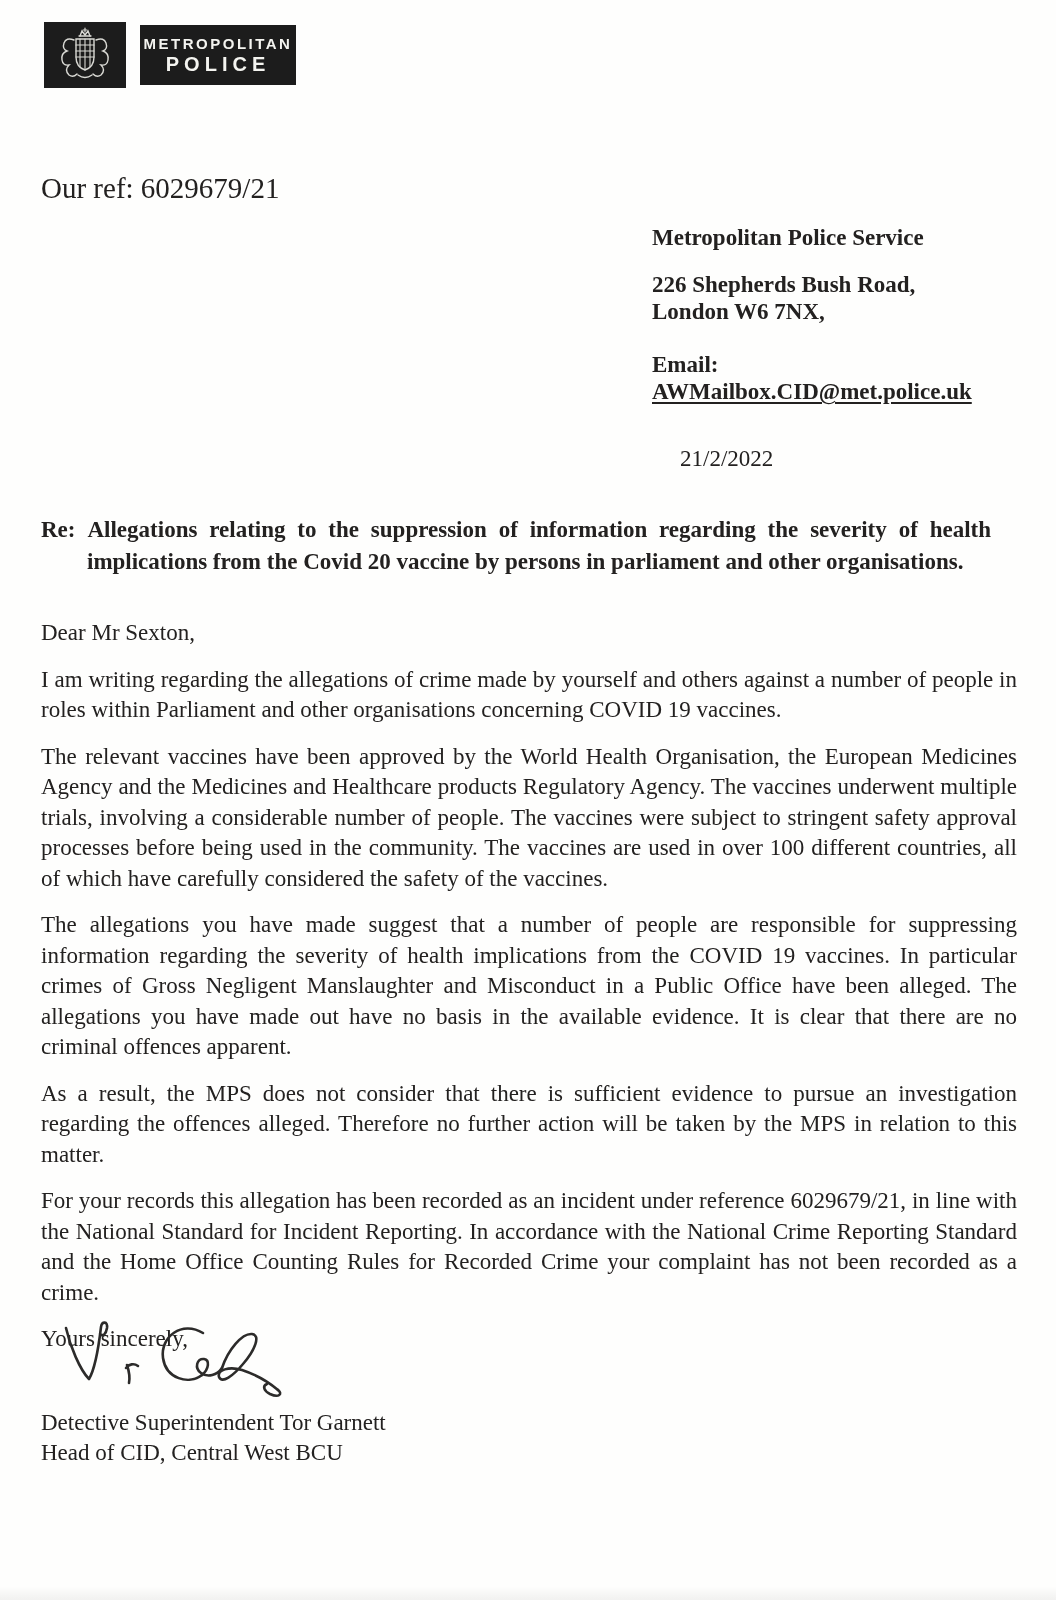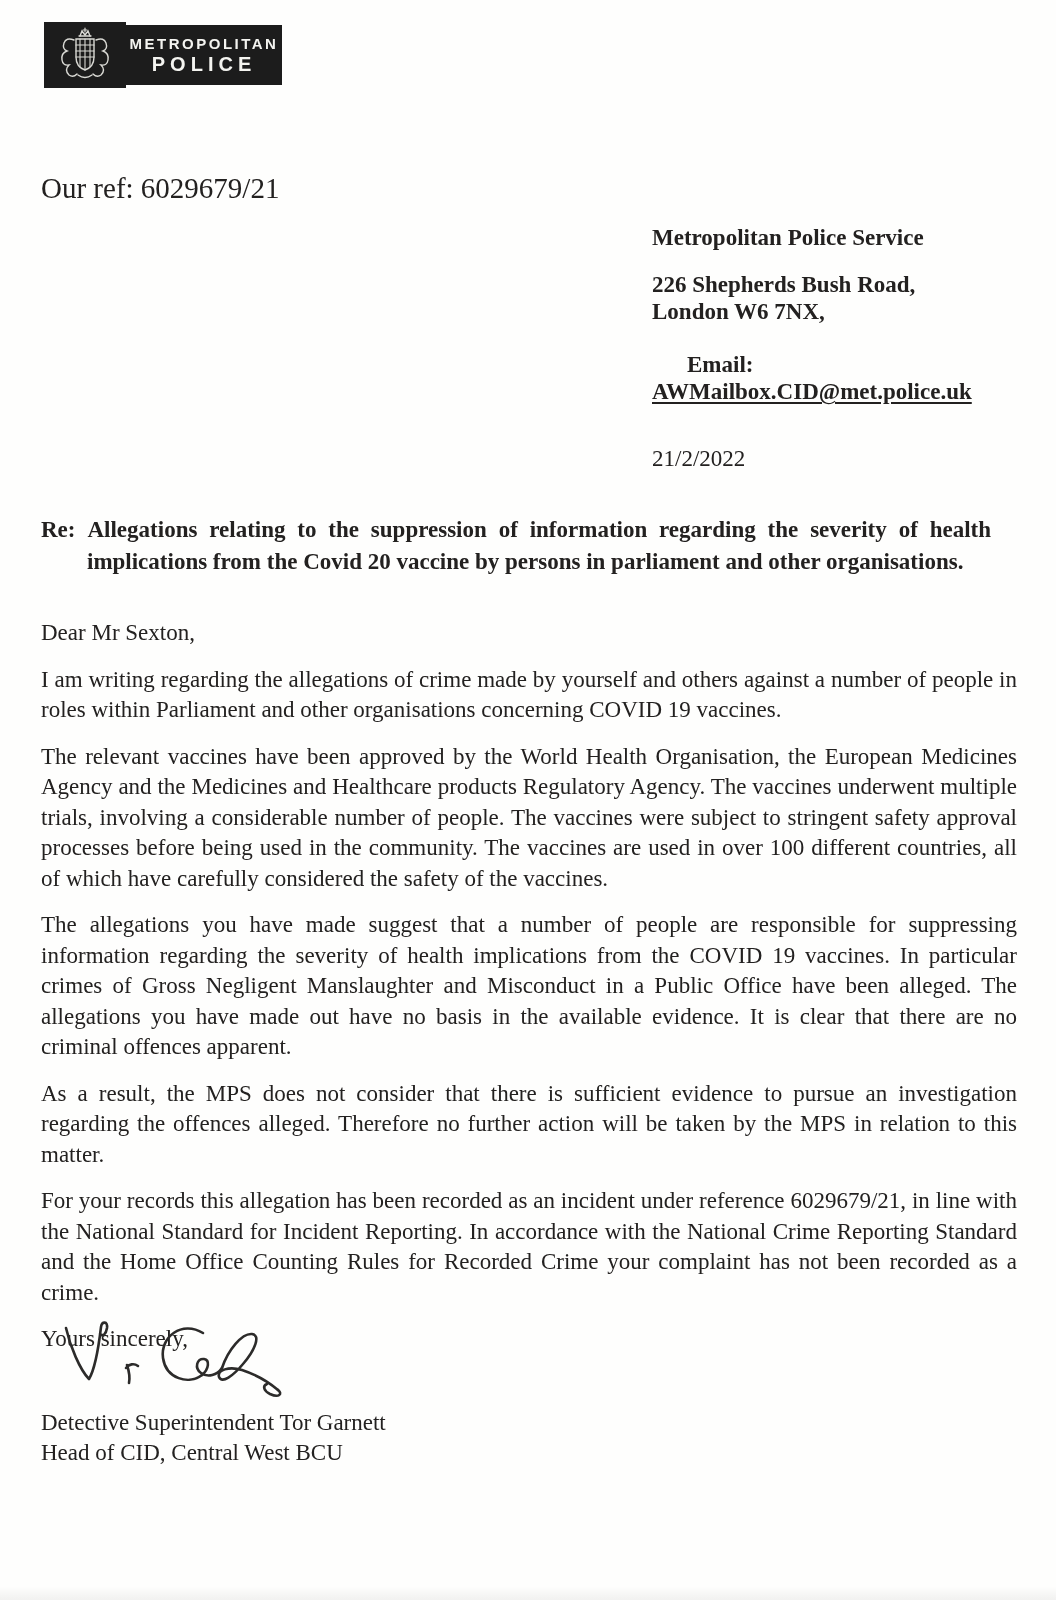--- a/index.html
+++ b/index.html
@@ -14,21 +14,21 @@
     font-family: "Liberation Serif", serif;
     color: #232120;
   }
   
   .scan-edge {
     position: absolute; left: 0; bottom: 0; width: 100%; height: 14px;
     background: linear-gradient(to bottom, rgba(0,0,0,0) 0%, rgba(0,0,0,0.05) 100%);
   }
 
   
-  .logo { position: absolute; left: 44px; top: 22px; display: flex; gap: 0; }
+  .logo { position: absolute; left: 44px; top: 22px; display: flex; gap: 14px; }
   .logo-crest {
     width: 82px; height: 66px; background: #1c1c1c;
     display: flex; align-items: center; justify-content: center;
   }
   .logo-textbox {
     width: 156px; height: 60px; background: #1c1c1c; margin-top: 3px;
     display: flex; flex-direction: column; align-items: center; justify-content: center;
     font-family: "Liberation Sans", sans-serif; color: #f4f4f0;
   }
   .logo-line1 { font-size: 15px; font-weight: bold; letter-spacing: 2.5px; }
@@ -47,24 +47,24 @@
     line-height: 24px;
     padding: 3px 14px 4px 10px;
     border-radius: 14px 16px 16px 10px;
     transform: rotate(-0.7deg) translateY(2px);
     letter-spacing: 0.5px;
   }
 
   .sender { position: absolute; left: 652px; top: 224px; font-size: 23px; }
   .sender div { line-height: 27px; font-weight: bold; }
   .sender .gap-lg { margin-top: 20px; }
-  .sender .gap-md { margin-top: 26px; margin-left: 35px; }
+  .sender .gap-md { margin-top: 26px; }
   .sender-email { text-decoration: underline; text-underline-offset: 3px; }
 
-  .letter-date { position: absolute; left: 652px; top: 446px; font-size: 23px; text-align: right; }
+  .letter-date { position: absolute; left: 680px; top: 446px; font-size: 23px; text-align: right; }
 
   
   .subject {
     position: absolute; left: 41px; top: 514px; width: 950px;
     font-size: 23px; font-weight: bold; line-height: 32px;
     text-align: justify;
     padding-left: 46px; text-indent: -46px;
   }
   .subject .re-prefix { padding-right: 12px; }
 

